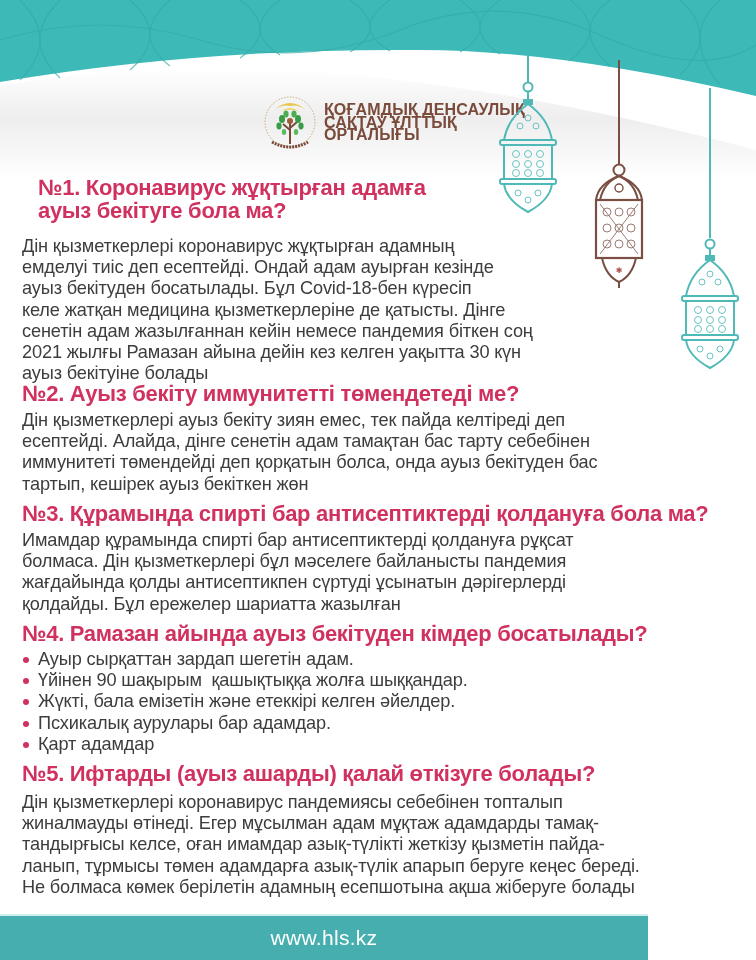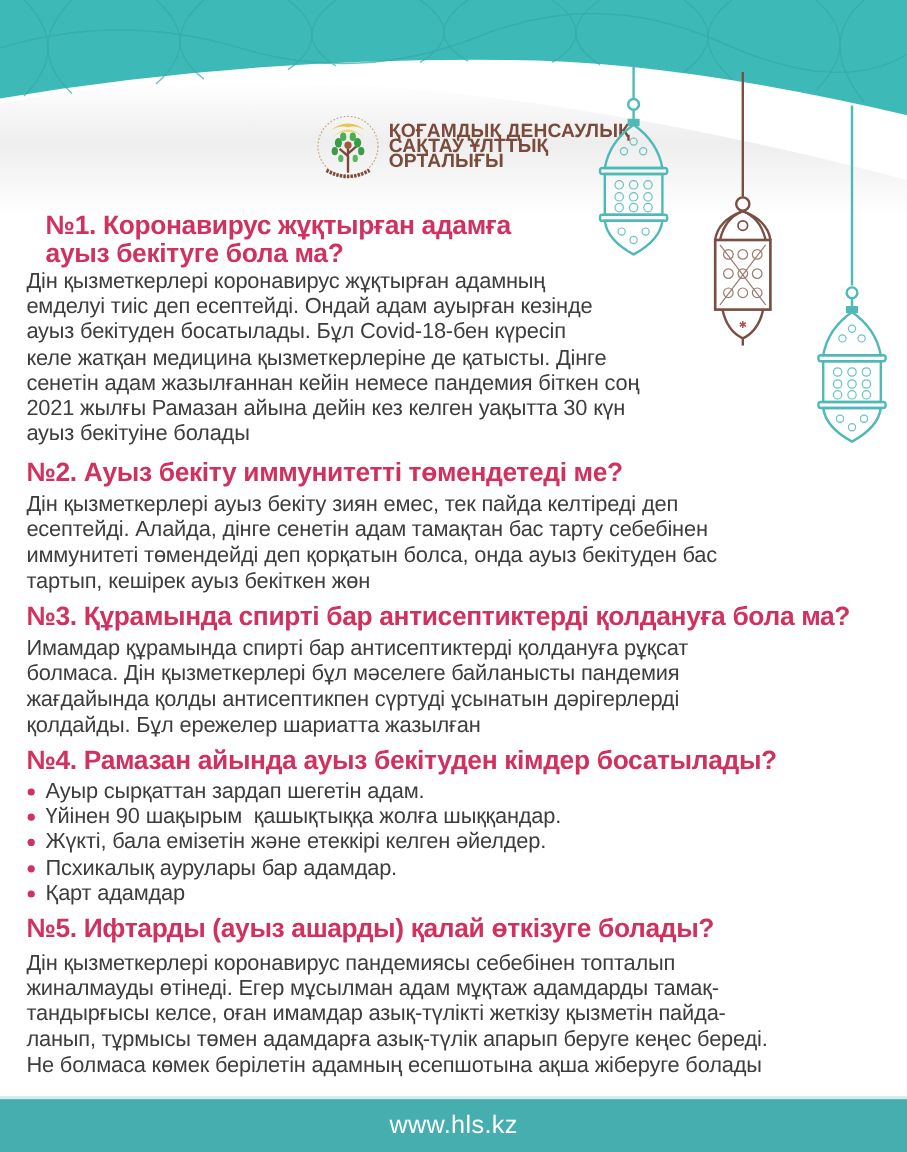--- a/index.html
+++ b/index.html
@@ -16,35 +16,35 @@
 
   .lanterns { position: absolute; left: 0; top: 0; width: 756px; height: 400px; pointer-events: none; }
 
   .content { position: absolute; left: 22px; top: 172px; width: 730px; }
   .q-title { color: #d1315f; font-family: "Liberation Sans", sans-serif; font-weight: bold; font-size: 22px; line-height: 23px; letter-spacing: -0.3px; }
   .q-body { font-family: "Liberation Sans", sans-serif; font-size: 18.2px; line-height: 21.2px; color: #3d3d3d; letter-spacing: -0.15px; }
   .q-body div { white-space: nowrap; }
 
   #q1 { position: absolute; top: 4px; left: 0; }
   #q1 .q-title { width: 420px; margin-left: 16px; }
-  #q1 .q-body { margin-top: 2px; }
+  #q1 .q-body { margin-top: 14px; }
   #q2 { position: absolute; top: 210px; left: 0; }
   #q2 .q-body { margin-top: 5px; }
   #q3 { position: absolute; top: 330px; left: 0; }
   #q3 .q-body { margin-top: 5px; }
   #q4 { position: absolute; top: 450px; left: 0; }
   #q4 .q-body { margin-top: 4px; }
   #q5 { position: absolute; top: 590px; left: 0; }
   #q5 .q-body { margin-top: 7px; }
 
   .bullets { list-style: none; }
   .bullets li { position: relative; padding-left: 16px; white-space: pre; }
   .bullets li .dot { position: absolute; left: 1px; top: 8px; width: 6px; height: 6px; border-radius: 50%; background: #d1315f; }
 
-  .footer { position: absolute; left: 0; top: 914px; width: 756px; height: 46px; background: #46aeae; border-top: 2px solid #cfeeee; display: flex; align-items: center; justify-content: center; }
+  .footer { position: absolute; left: 0; top: 914px; width: 648px; height: 46px; background: #46aeae; border-top: 2px solid #cfeeee; display: flex; align-items: center; justify-content: center; }
   .footer-url { color: #ffffff; font-family: "Liberation Sans", sans-serif; font-size: 21px; letter-spacing: 0.3px; }
 </style>
 </head>
 <body>
 
 <div class="header-band">
   <svg width="756" height="180" viewBox="0 0 756 180">
     <defs>
       <linearGradient id="grayArc" x1="0" y1="0" x2="0" y2="1">
         <stop offset="0" stop-color="#ffffff"></stop>

